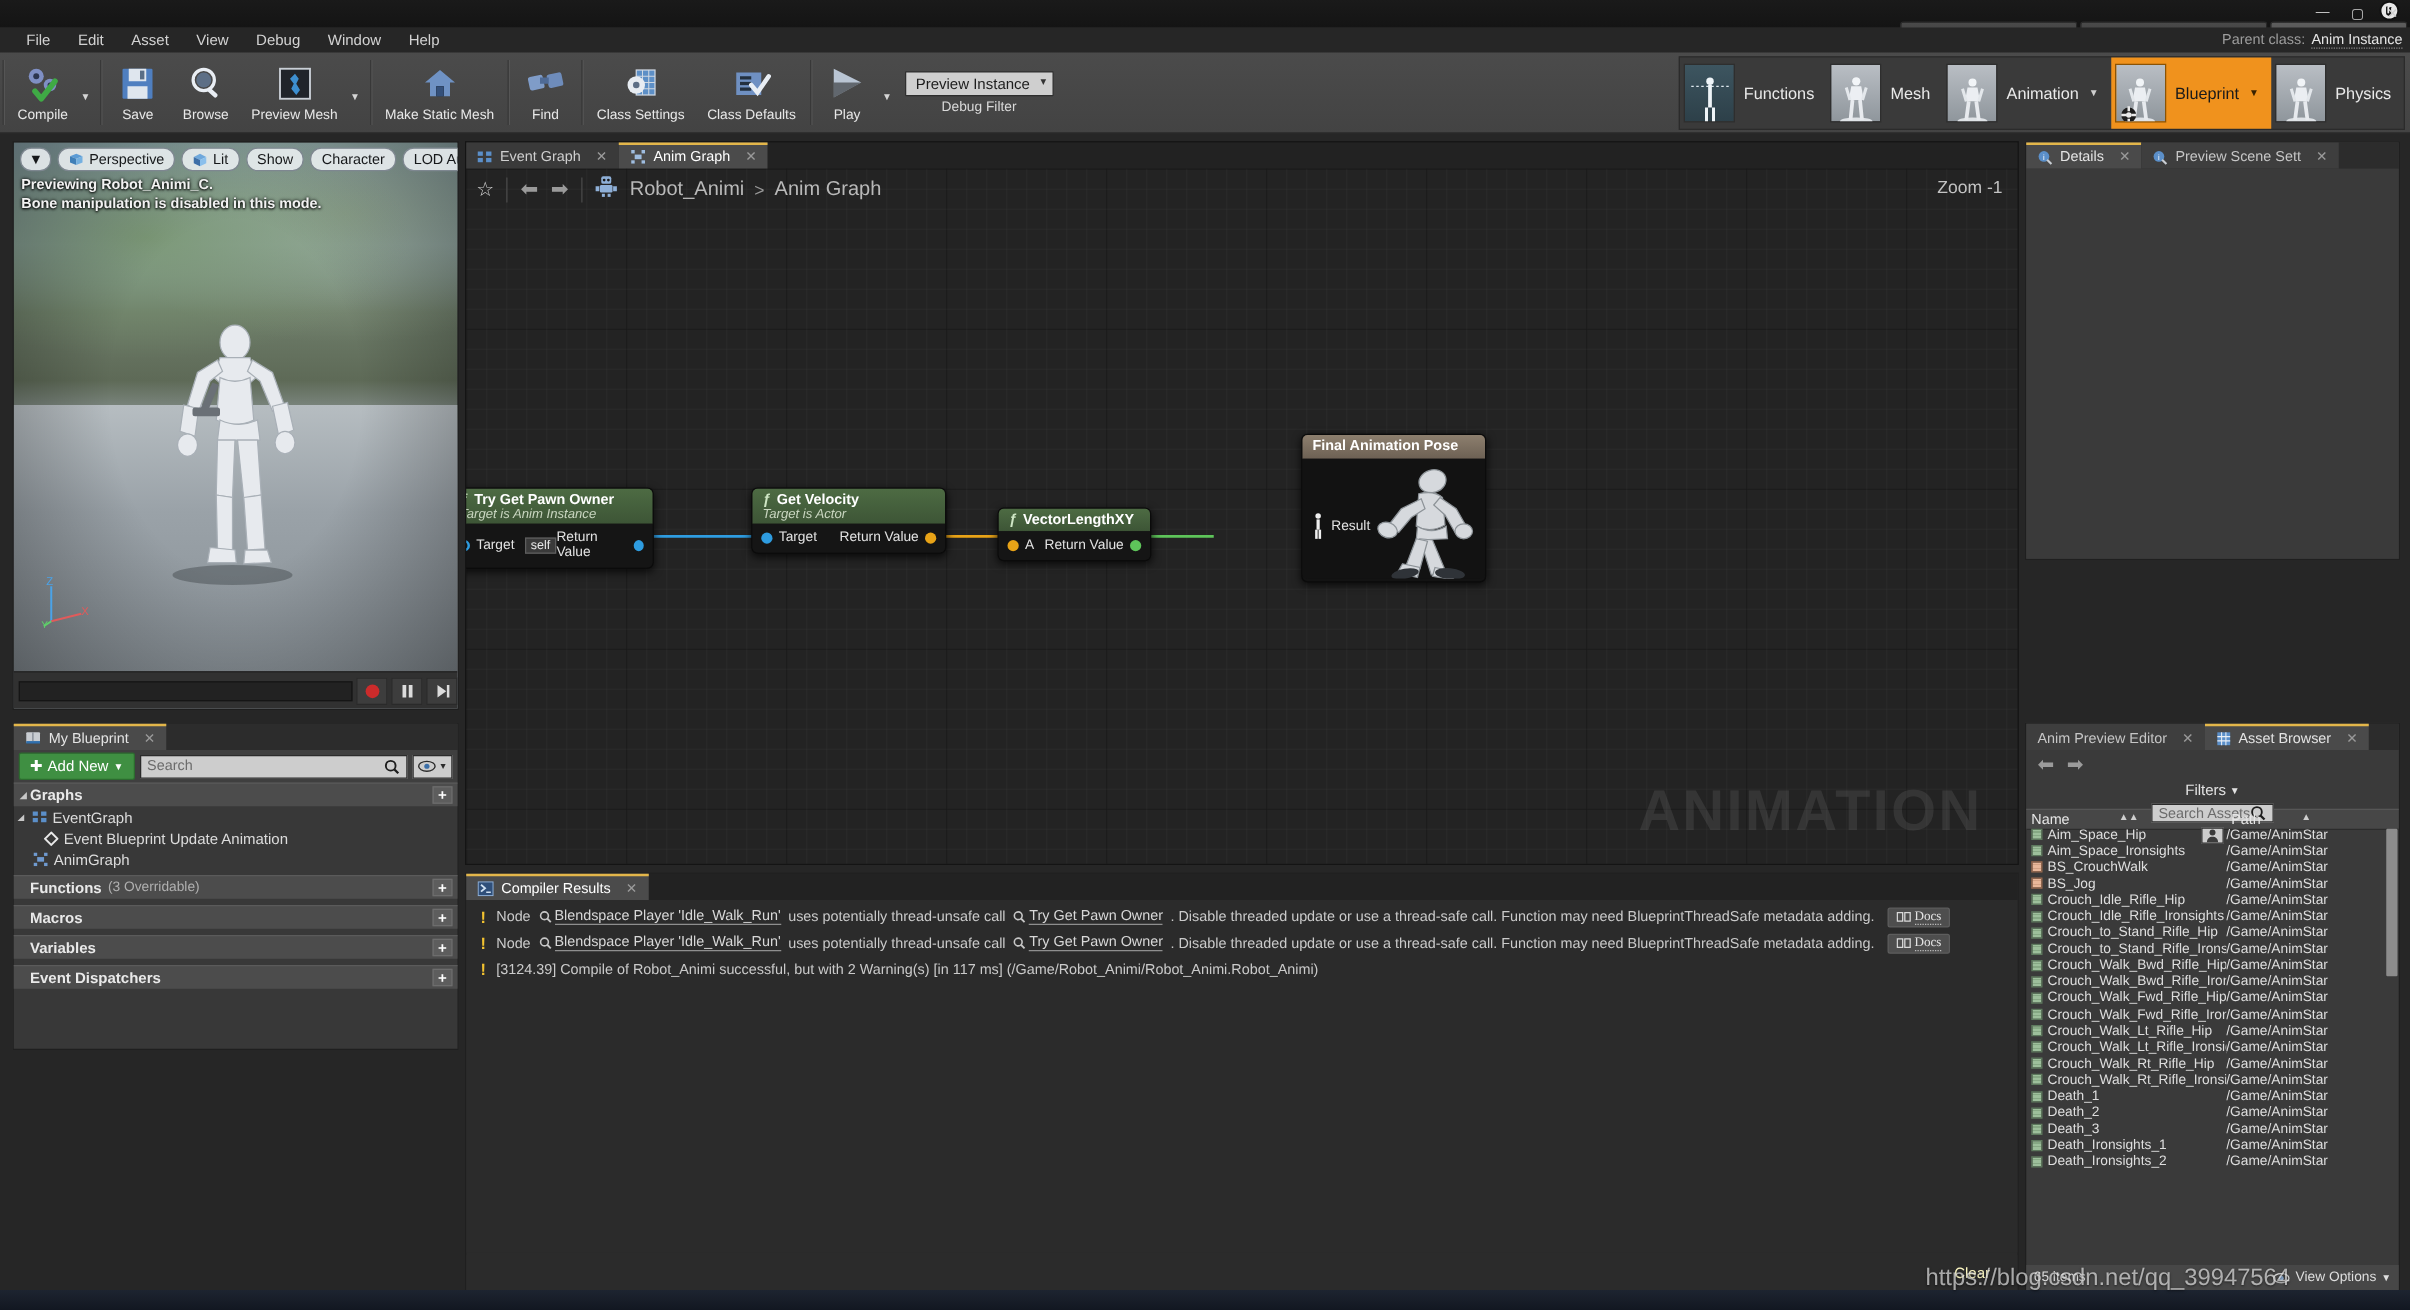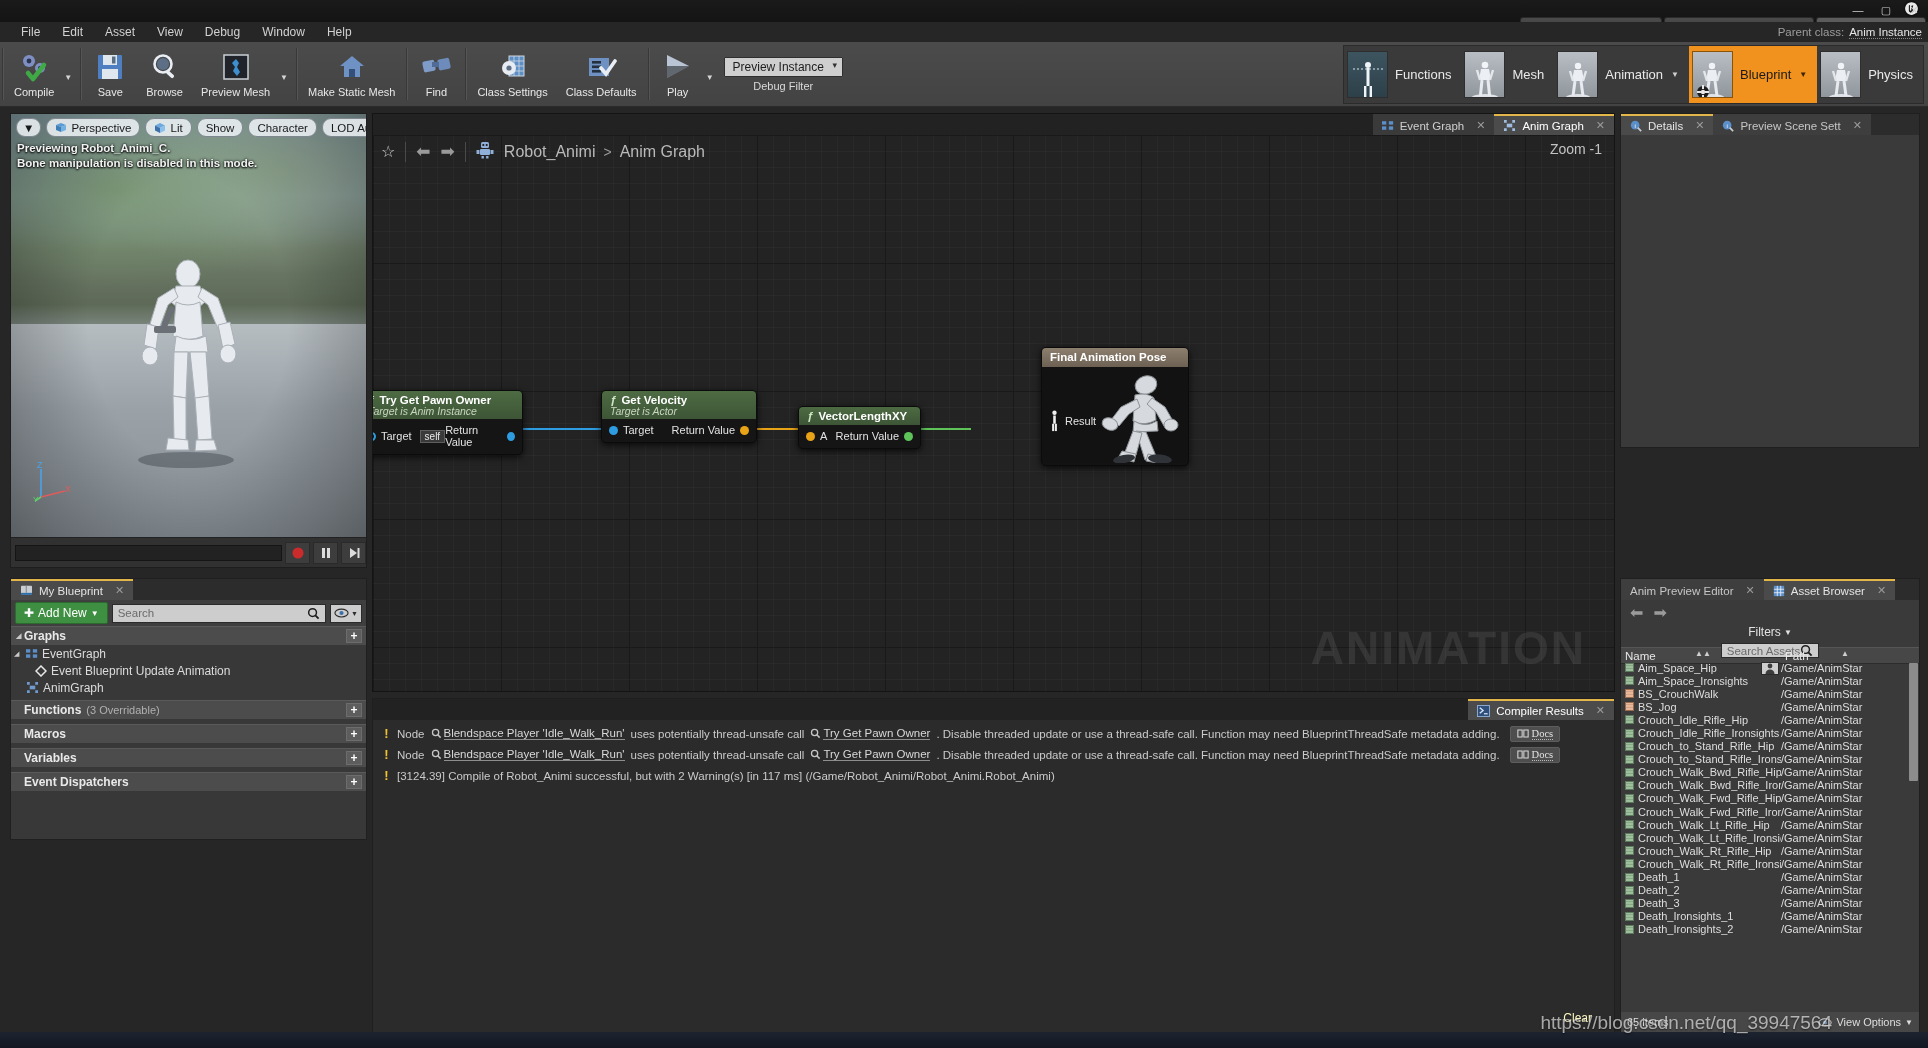--- a/index.html
+++ b/index.html
@@ -103,21 +103,21 @@
      justify-content:space-between; padding:0 4px 0 5px; font-size:12px; font-weight:bold; color:#e9e9e9;}
   .secthead .sub { font-weight:normal; font-size:11px; color:#b0b0b0; margin-left:5px;}
   .plus { width:16px; height:14px; background:#5d5d5d; border:1px solid #6d6d6d; color:#fff; font-size:12px;
      display:flex; align-items:center; justify-content:center; line-height:1; }
   .treerow { height:17px; display:flex; align-items:center; font-size:12px; color:#dcdcdc; gap:4px; padding-left:4px;}
   .tri { width:8px; font-size:7px; color:#c8c8c8; }
 
   
   .graphwrap { position:absolute; left:372px; top:113px; width:1243px; height:579px; background:#1a1a1a;
      border:1px solid #141414;}
-  .gtabs { height:21px; display:flex; align-items:flex-end; background:#222;justify-content:flex-end; }
+  .gtabs { height:21px; display:flex; align-items:flex-end; background:#222; }
   .gtab { height:21px; display:flex; align-items:center; gap:6px; padding:0 9px; font-size:11.5px;
       background:#3a3a3a; color:#cfcfcf; border-top:2px solid transparent;}
   .gtab.sel { background:#4b4b4b; color:#fff; border-top-color:#e3b64a; }
   .gtab .xc { color:#9a9a9a; font-size:11px; margin-left:6px; }
   .gcanvas { position:absolute; left:0; top:21px; right:0; bottom:0; overflow:hidden;
      background-color:#232323;
      background-image:
         linear-gradient(rgba(255,255,255,.028) 1px, transparent 1px),
         linear-gradient(90deg, rgba(255,255,255,.028) 1px, transparent 1px),
         linear-gradient(rgba(0,0,0,.45) 1px, transparent 1px),

